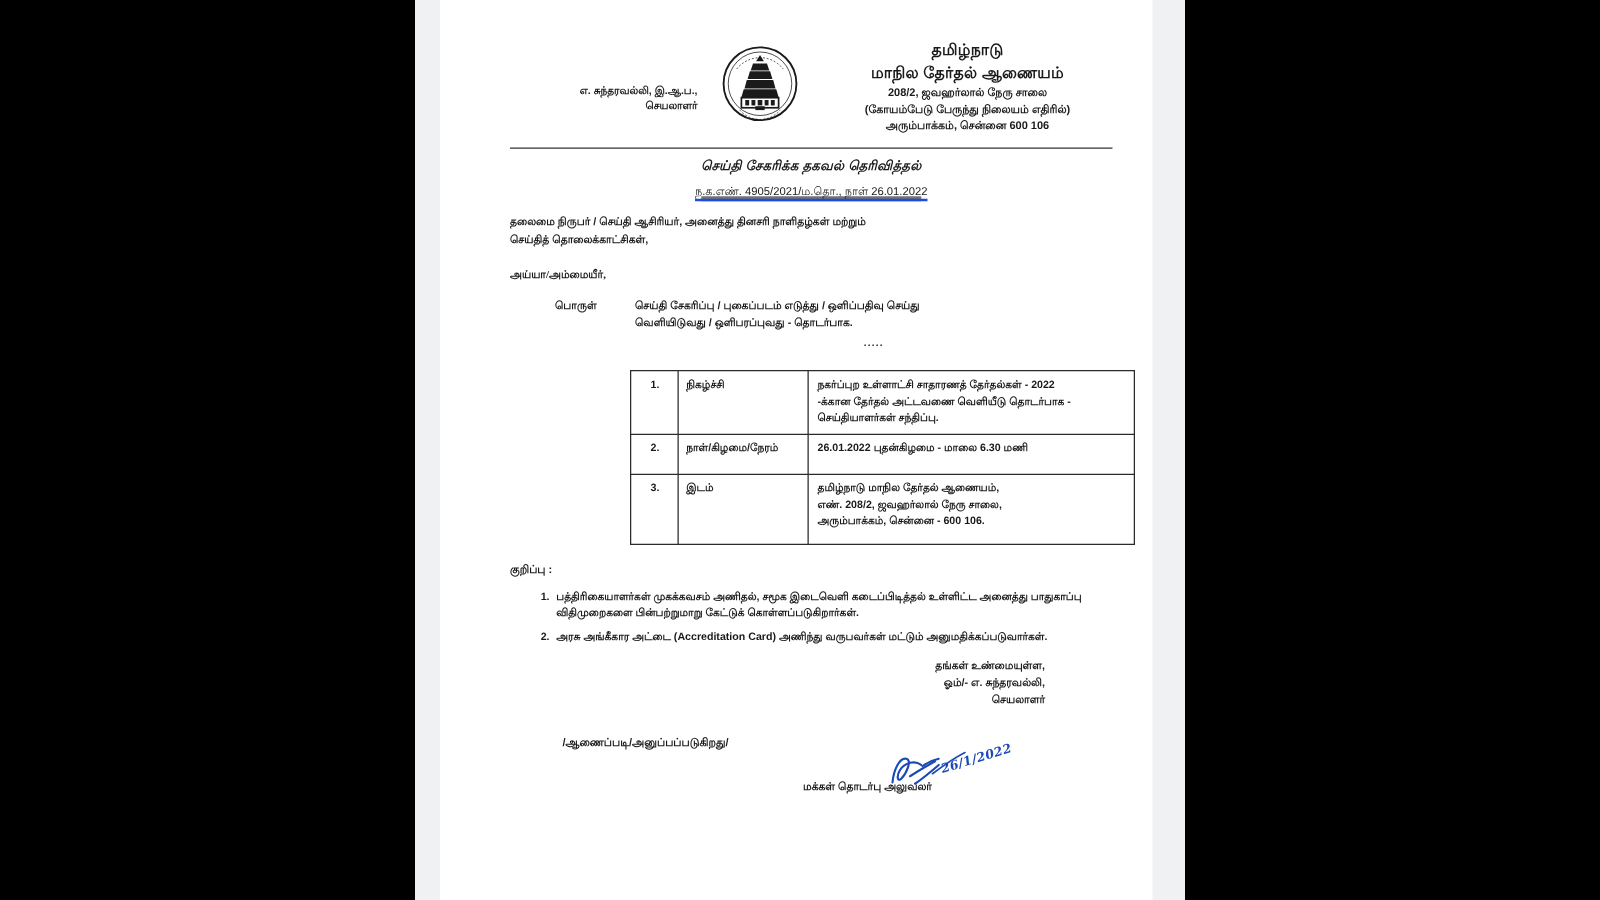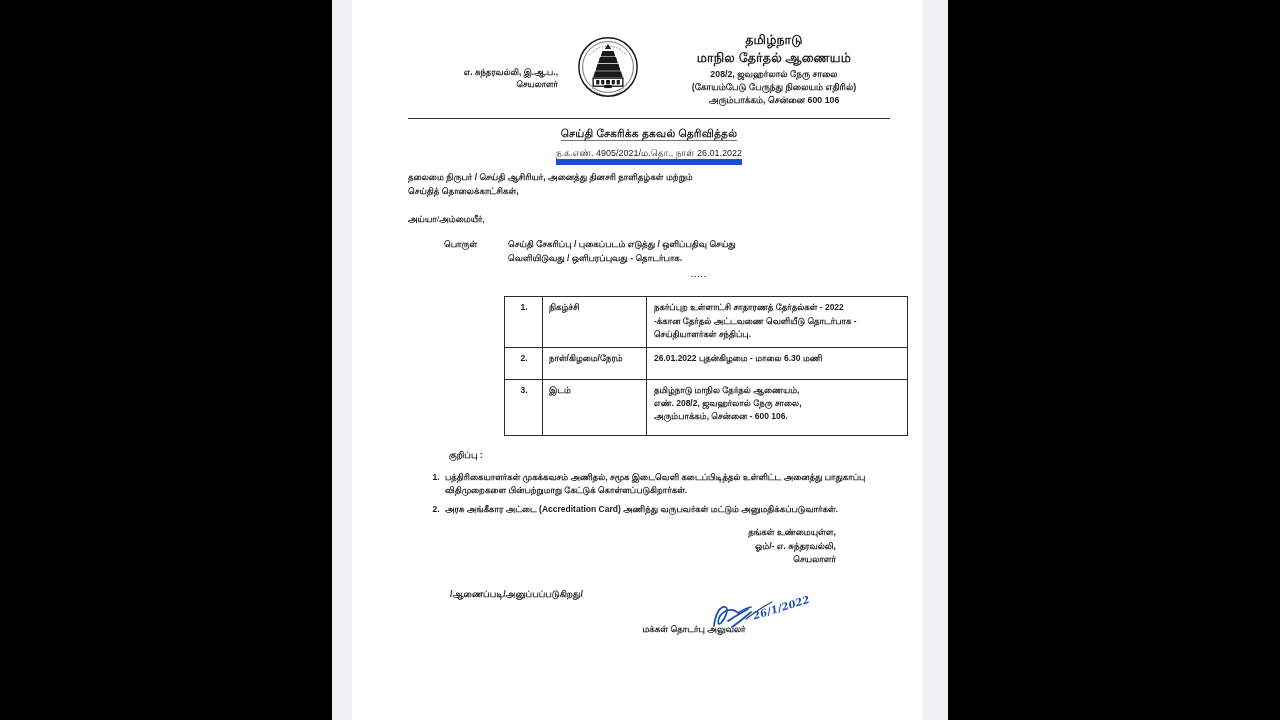--- a/index.html
+++ b/index.html
@@ -102,27 +102,27 @@
   }
 
   
   .doc-title {
     text-align: center;
     font-size: 10.6px;
     font-weight: bold;
     margin-top: 7px;
     letter-spacing: .2px;
   }
-  .doc-title span { border-bottom: 1px solid #737373; padding-bottom: 1px; }
+  .doc-title span { border-bottom: 4px solid #737373; padding-bottom: 18px; font-style: italic; }
   .doc-ref {
     text-align: center;
     font-size: 9px;
     margin-top: 5px;
   }
-  .doc-ref span { border-bottom: 6px solid #1d4ed8; padding-bottom: 1px; }
+  .doc-ref span { border-bottom: 2px solid #1d4ed8; padding-bottom: 1px; }
 
   
   .recipient { margin-top: 10px; font-size: 8.6px; line-height: 1.62; font-weight: bold;}
   .recipient .lbl { font-weight: bold; }
   .salutation { margin-top: 14px; font-size: 8.6px; font-weight: bold; font-family: Liberation Serif, serif;}
 
   
   .subject-block {
     margin-top: 13px;
     display: flex;
@@ -151,21 +151,21 @@
     line-height: 1.58;
     font-weight: bold;
   }
   .col-sn   { width: 26px; text-align: center; font-weight: bold; }
   .col-key  { width: 92px; }
   .col-val  { width: auto; padding-left: 7px !important; }
   .row-tall td { height: 22px; }
   .r3 td { height: 46px; }
 
   
-  .notes-label { margin-top: 13px; font-size: 8.8px; font-weight: bold; margin-left: 41px;}
+  .notes-label { margin-top: 13px; font-size: 8.8px; font-weight: bold;}
   .notes-list {
     margin: 9px 0 0 0;
     padding-left: 34px;
     font-size: 8.5px;
     line-height: 1.62;
     font-weight: bold;
   }
   .notes-list li { margin-bottom: 5px; padding-left: 3px; }
 
   

